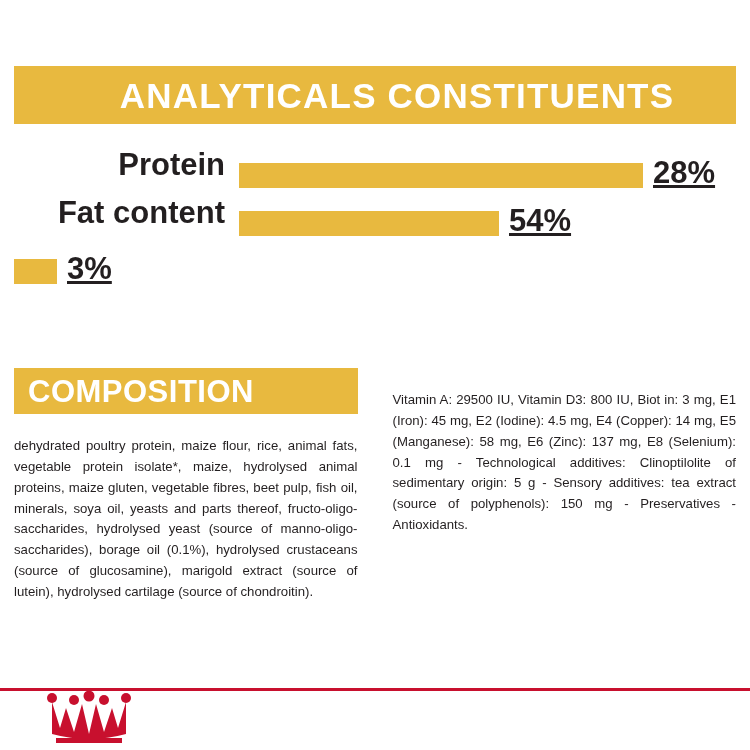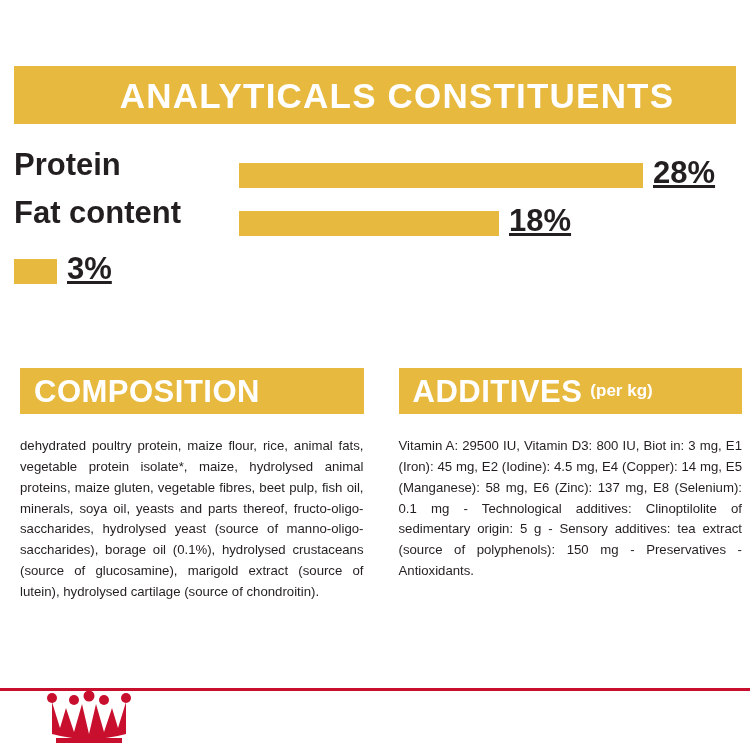--- a/index.html
+++ b/index.html
@@ -52,20 +52,21 @@
     top: 140px;
     width: 722px;
   }
   .bar-row {
     display: flex;
     align-items: center;
     height: 48px;
   }
   .bar-label {
     width: 225px;
+    text-align: right;
     padding-right: 14px;
     box-sizing: border-box;
     font-size: 31px;
     font-weight: bold;
     color: #231f20;
     white-space: nowrap;
     line-height: 1;
   }
   .bar-track {
     flex: 1;
@@ -83,21 +84,21 @@
     font-weight: bold;
     color: #231f20;
     margin-left: 10px;
     white-space: nowrap;
     line-height: 1;
   }
 
   
   .panels {
     position: absolute;
-    left: 20px;
+    left: 14px;
     top: 368px;
     width: 722px;
     display: flex;
     gap: 35px;
   }
   .panel {
     width: 350px;
   }
   .panel-header {
     background: #e8b93f;
@@ -166,21 +167,21 @@
       <div class="bar-track">
         <div class="bar-fill" id="fill-0" style="width: 404px; background: rgb(232, 185, 63);"></div>
         <div class="bar-value">28%</div>
       </div>
     </div>
 
     <div class="bar-row">
       <div class="bar-label">Fat content</div>
       <div class="bar-track">
         <div class="bar-fill" id="fill-1" style="width: 260px; background: rgb(232, 185, 63);"></div>
-        <div class="bar-value">18%</div>
+        <div class="bar-value">54%</div>
       </div>
     </div>
 
     <div class="bar-row">
       <div class="bar-track">
         <div class="bar-fill" id="fill-2" style="width: 43px; background: rgb(232, 185, 63);"></div>
         <div class="bar-value">3%</div>
       </div>
     </div>
 
@@ -189,24 +190,20 @@
   <div class="panels">
 
     <div class="panel">
       <div class="panel-header">
         <span class="h-title">COMPOSITION</span>
       </div>
       <div class="panel-body">dehydrated poultry protein, maize flour, rice, animal fats, vegetable protein isolate*, maize, hydrolysed animal proteins, maize gluten, vegetable fibres, beet pulp, fish oil, minerals, soya oil, yeasts and parts thereof, fructo-oligo-saccharides, hydrolysed yeast (source of manno-oligo- saccharides), borage oil (0.1%), hydrolysed crustaceans (source of glucosamine), marigold extract (source of lutein), hydrolysed cartilage (source of chondroitin).</div>
     </div>
 
     <div class="panel">
-      <div class="panel-header">
-        <span class="h-title">ADDITIVES</span>
-        <span class="h-sub">(per kg)</span>
-      </div>
       <div class="panel-body">Vitamin A: 29500 IU, Vitamin D3: 800 IU, Biot in: 3 mg, E1 (Iron): 45 mg, E2 (Iodine): 4.5 mg, E4 (Copper): 14 mg, E5 (Manganese): 58 mg, E6 (Zinc): 137 mg, E8 (Selenium): 0.1 mg - Technological additives: Clinoptilolite of sedimentary origin: 5 g - Sensory additives: tea extract (source of polyphenols): 150 mg - Preservatives - Antioxidants.</div>
     </div>
 
   </div>
 
   <div class="footer-rule"></div>
   <div class="crown">
     <svg viewBox="0 0 86 62" width="86" height="62" aria-hidden="true">
       <g fill="#c8102e">
         <path d="M6 14 L14 40 L20 20 L28 44 L36 16 L43 46 L50 16 L58 44 L66 20 L72 40 L80 14 L80 46 Q43 56 6 46 Z"></path>

